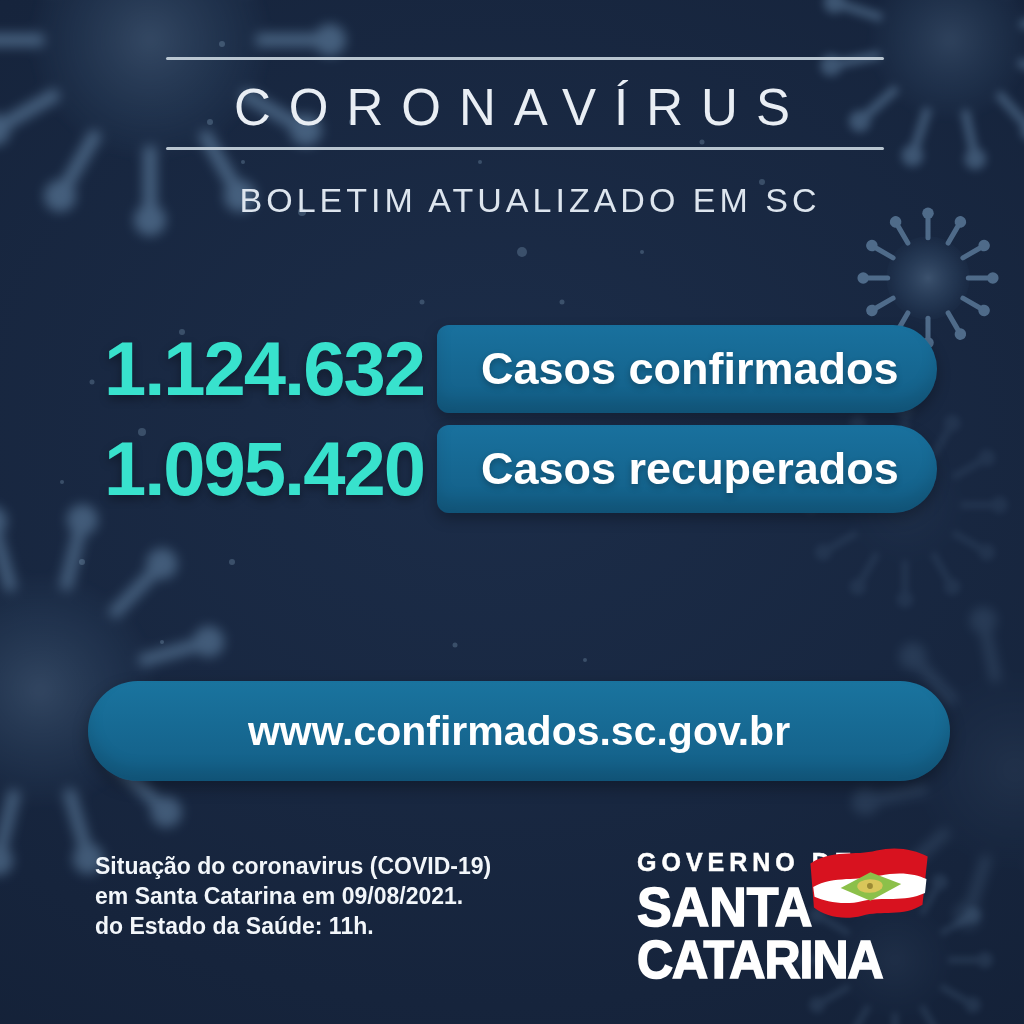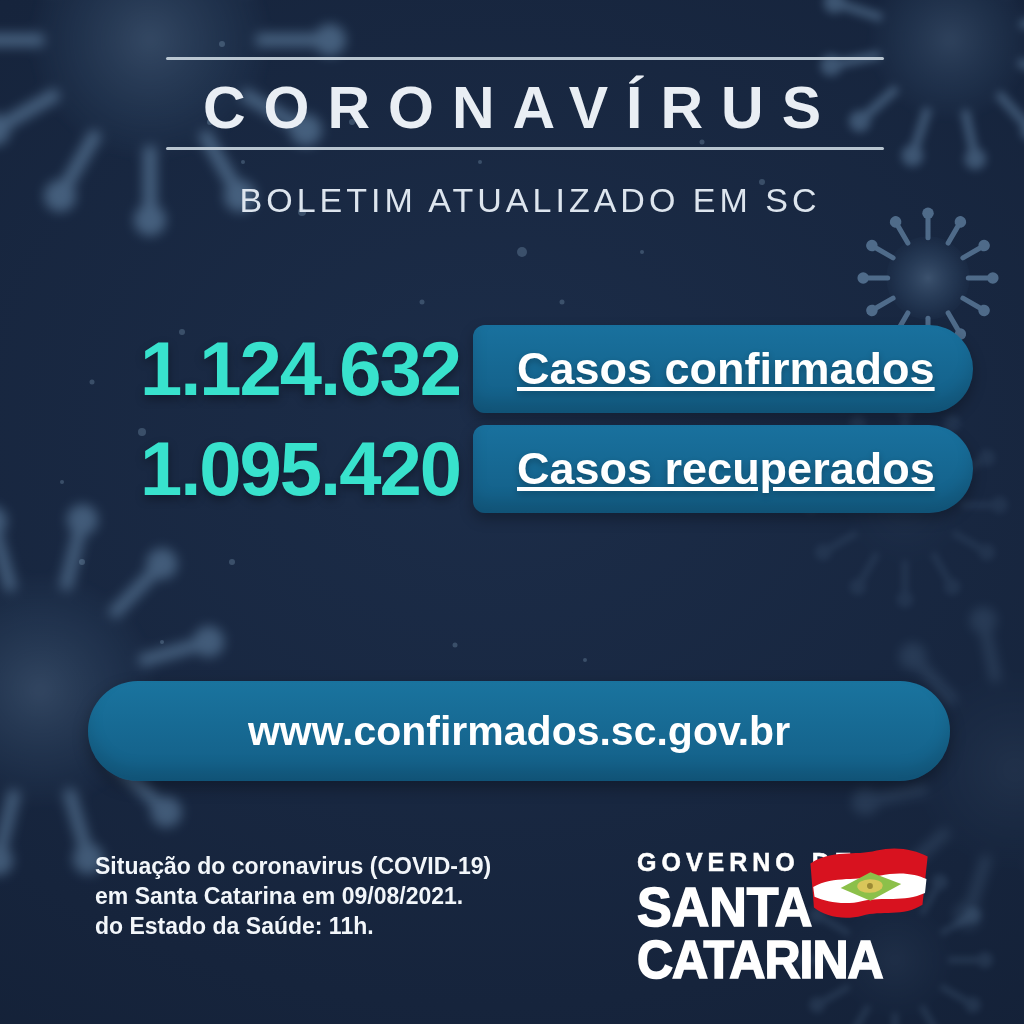--- a/index.html
+++ b/index.html
@@ -9,38 +9,38 @@
     background:
       radial-gradient(1500px 1200px at 48% 42%, #1c2d49 0%, #16243c 48%, #0f1a2d 100%);
   }
   .bg-decor{position:absolute;left:0;top:0;width:1024px;height:1024px;pointer-events:none;}
 
   
   .rule{position:absolute;left:166px;width:718px;height:3px;background:#c7d2dc;border-radius:2px;opacity:.92;}
   .rule-top{top:57px;}
   .rule-bottom{top:147px;}
   .title-wrap{position:absolute;left:0;right:0;top:80px;display:flex;justify-content:center;}
-  .title{font-size:59px;font-weight:700;color:#e9eef4;letter-spacing:18px;margin-right:-18px;line-height:56px;}
+  .title{font-size:51px;font-weight:400;color:#e9eef4;letter-spacing:18px;margin-right:-18px;line-height:56px;}
   .subtitle-wrap{position:absolute;left:0;right:0;top:181px;display:flex;justify-content:center;}
   .subtitle{font-size:34px;font-weight:400;color:#dde5ee;letter-spacing:4px;margin-right:-4px;margin-left:32px;}
 
   
-  .stat-row{position:absolute;left:0;width:937px;height:88px;display:flex;align-items:center;padding-left:36px;}
+  .stat-row{position:absolute;left:0;width:937px;height:88px;display:flex;align-items:center;}
   .stat-value{
     width:424px;text-align:right;font-size:76px;font-weight:700;letter-spacing:-2px;
     color:#38E2CD;text-shadow:0 4px 10px rgba(0,0,0,.35);line-height:88px;
   }
   .stat-pill{
     margin-left:13px;flex:1;height:88px;display:flex;align-items:center;
     background:linear-gradient(180deg,#19719e 0%,#135e86 100%);
     border-radius:12px 44px 44px 12px;
     box-shadow:0 6px 14px rgba(0,0,0,.28), inset 0 -12px 16px rgba(0,0,0,.12);
     padding-left:44px;box-sizing:border-box;
   }
-  .stat-label{font-size:45px;font-weight:700;color:#ffffff;text-shadow:0 3px 6px rgba(0,0,0,.25);text-decoration:underline;}
+  .stat-label{font-size:45px;font-weight:700;color:#ffffff;text-shadow:0 3px 6px rgba(0,0,0,.25);}
 
   
   .info-pill{
     position:absolute;left:88px;top:681px;width:862px;height:100px;border-radius:50px;
     background:linear-gradient(180deg,#1a749f 0%,#135e86 100%);
     box-shadow:0 6px 16px rgba(0,0,0,.3), inset 0 -12px 16px rgba(0,0,0,.12);
     display:flex;align-items:center;justify-content:center;
   }
   .info-prefix{font-size:40px;font-weight:400;color:#e9f2f8;margin-right:14px;}
   .info-url{font-size:41px;font-weight:700;color:#ffffff;}

